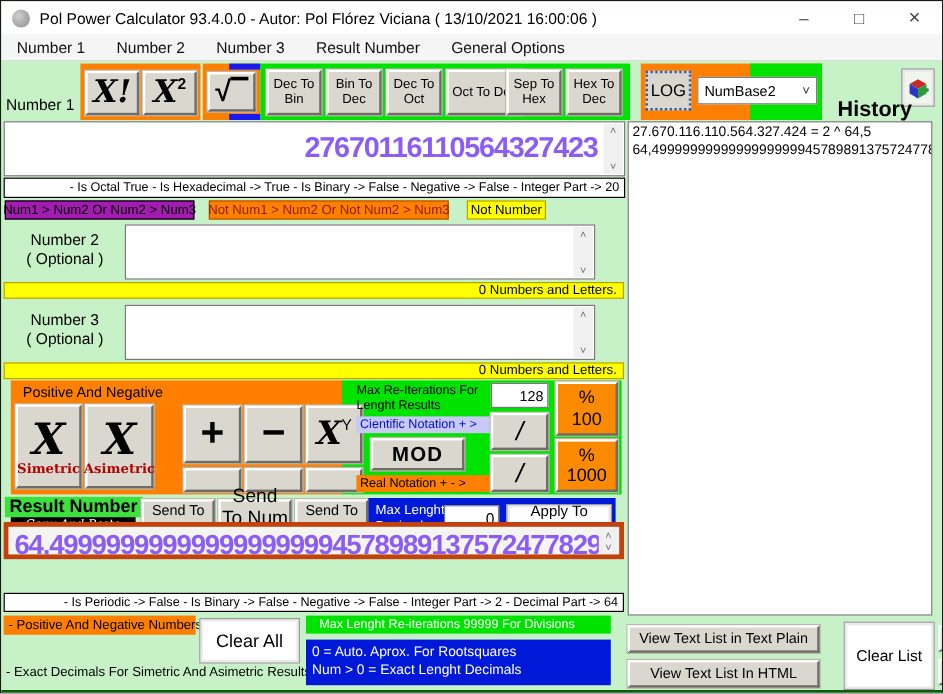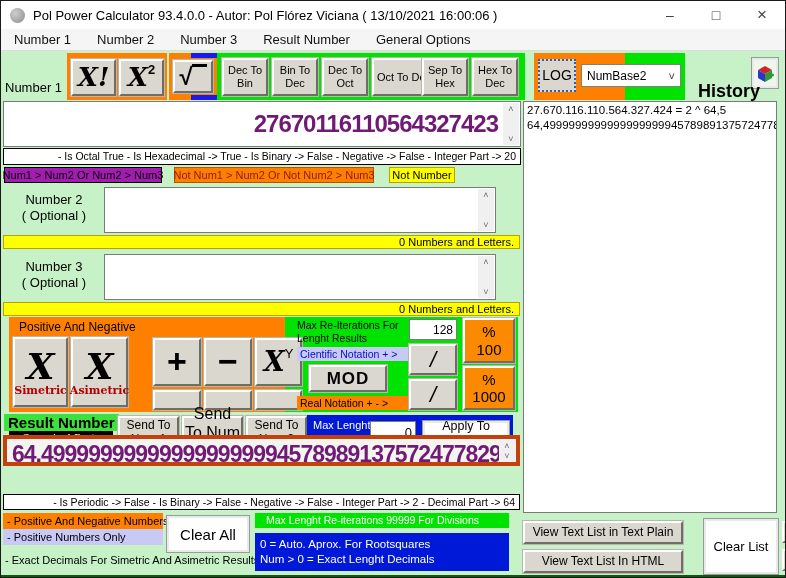--- a/index.html
+++ b/index.html
@@ -30,21 +30,21 @@
       display:flex;align-items:center;justify-content:center;text-align:center;color:#000;}
   .bigx{font-family:"DejaVu Serif",serif;font-style:italic;font-weight:700;}
   .statusbar{background:#fff;border:1px solid #000;font-size:10.5px;text-align:right;
              padding:1px 4px;white-space:nowrap;overflow:hidden;color:#000;}
   .ybar{background:#FFFF00;border:1px solid #b3a400;font-size:11px;text-align:right;
         padding:0 5px;line-height:13px;color:#000;}
   .txt{background:#fff;border:1px solid #7a7a7a;}
   .spincol{position:absolute;top:1px;bottom:1px;right:1px;width:16px;background:#f0f0f0;
            display:flex;flex-direction:column;justify-content:space-between;align-items:center;
            font-size:9px;color:#6a6a6a;padding:1px 0;}
-  .bignum{font-weight:700;font-size:24px;letter-spacing:-1px;color:#701a75;white-space:nowrap;}
+  .bignum{font-weight:700;font-size:24px;letter-spacing:-1px;color:#8b5cf6;white-space:nowrap;}
   .flag{display:flex;align-items:center;justify-content:center;font-size:11px;white-space:nowrap;}
   .optlabel{font-size:13px;color:#000;text-align:center;line-height:16px;}
   .smalltx{font-size:10.5px;line-height:13px;color:#000;}
   .dd{background:#fff;border:1px solid #808080;display:flex;align-items:center;
       font-size:12px;padding:0 5px;color:#000;}
   .dd .arrow{margin-left:auto;font-size:11px;color:#333;}
   .vinc{display:inline-block;width:15px;height:12px;border-top:3px solid #000;margin-left:-1px;margin-top:-13px;}
 </style>
 </head>
 <body>
@@ -222,21 +222,20 @@
       <div class="bignum" style="position:absolute;left:5px;top:2px;font-size:23px;">64,499999999999999999994578989137572477829</div>
       <div class="bignum" style="position:absolute;left:130px;top:29px;font-size:23px;">9997959959599144897489975</div>
       <div class="spincol">
         <span>˄</span>
         <span>˅</span>
       </div>
     </div>
     <div class="a statusbar" style="left:2px;top:443px;width:517px;height:16px;">- Is Periodic -&gt; False - Is Binary -&gt; False - Negative -&gt; False - Integer Part -&gt; 2 - Decimal Part -&gt; 64</div>
 
     <div class="a" style="left:2px;top:462px;width:160px;height:16px;background:#FF8000;font-size:11px;line-height:16px;padding-left:4px;white-space:nowrap;">- Positive And Negative Numbers</div>
-    <div class="a" style="left:2px;top:478px;width:160px;height:16px;background:#C9C9F6;font-size:11px;line-height:16px;padding-left:4px;white-space:nowrap;">- Positive Numbers Only</div>
     <div class="a" style="left:4px;top:503px;font-size:11px;white-space:nowrap;">- Exact Decimals For Simetric And Asimetric Results</div>
     <div class="a bw" style="left:165px;top:464px;width:84px;height:38px;font-size:15px;">Clear All</div>
 
     <div class="a" style="left:254px;top:462px;width:254px;height:15px;background:#00E300;color:#fff;font-size:10.5px;line-height:15px;padding-left:11px;white-space:nowrap;">Max Lenght Re-iterations 99999 For Divisions</div>
     <div class="a" style="left:254px;top:482px;width:254px;height:38px;background:#0018D8;color:#fff;font-size:11.5px;line-height:15px;padding:4px 5px;">
       <div>0 = Auto. Aprox. For Rootsquares</div>
       <div>Num &gt; 0 = Exact Lenght Decimals</div>
     </div>
 
     <div class="a txt" style="left:522px;top:50px;width:254px;height:412px;padding:1px 3px;overflow:hidden;">

